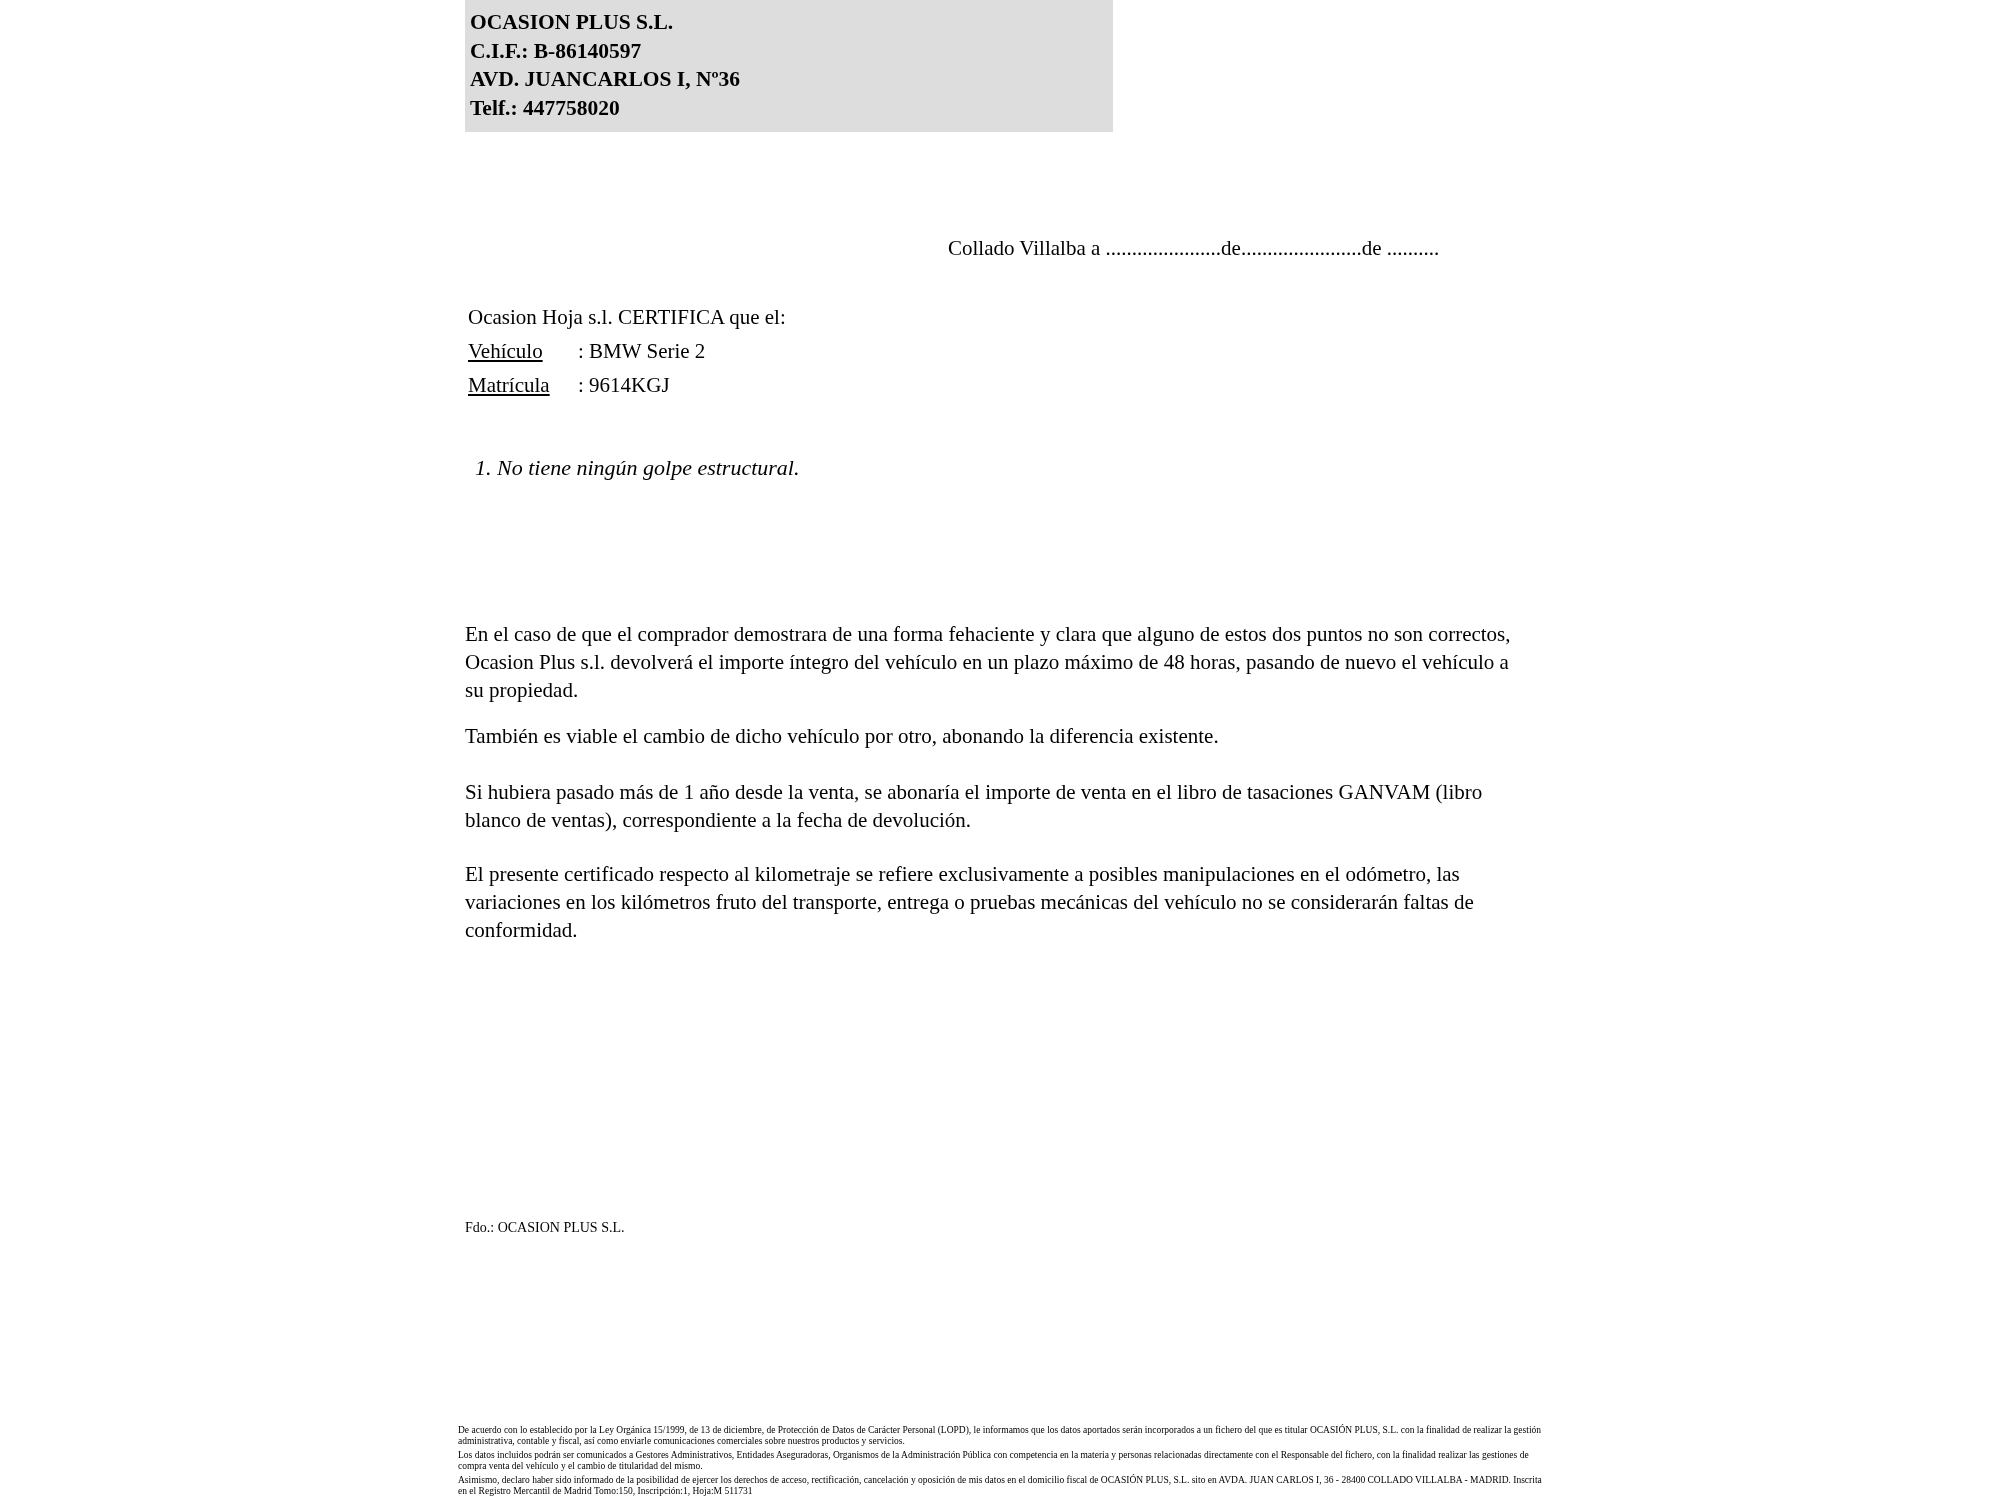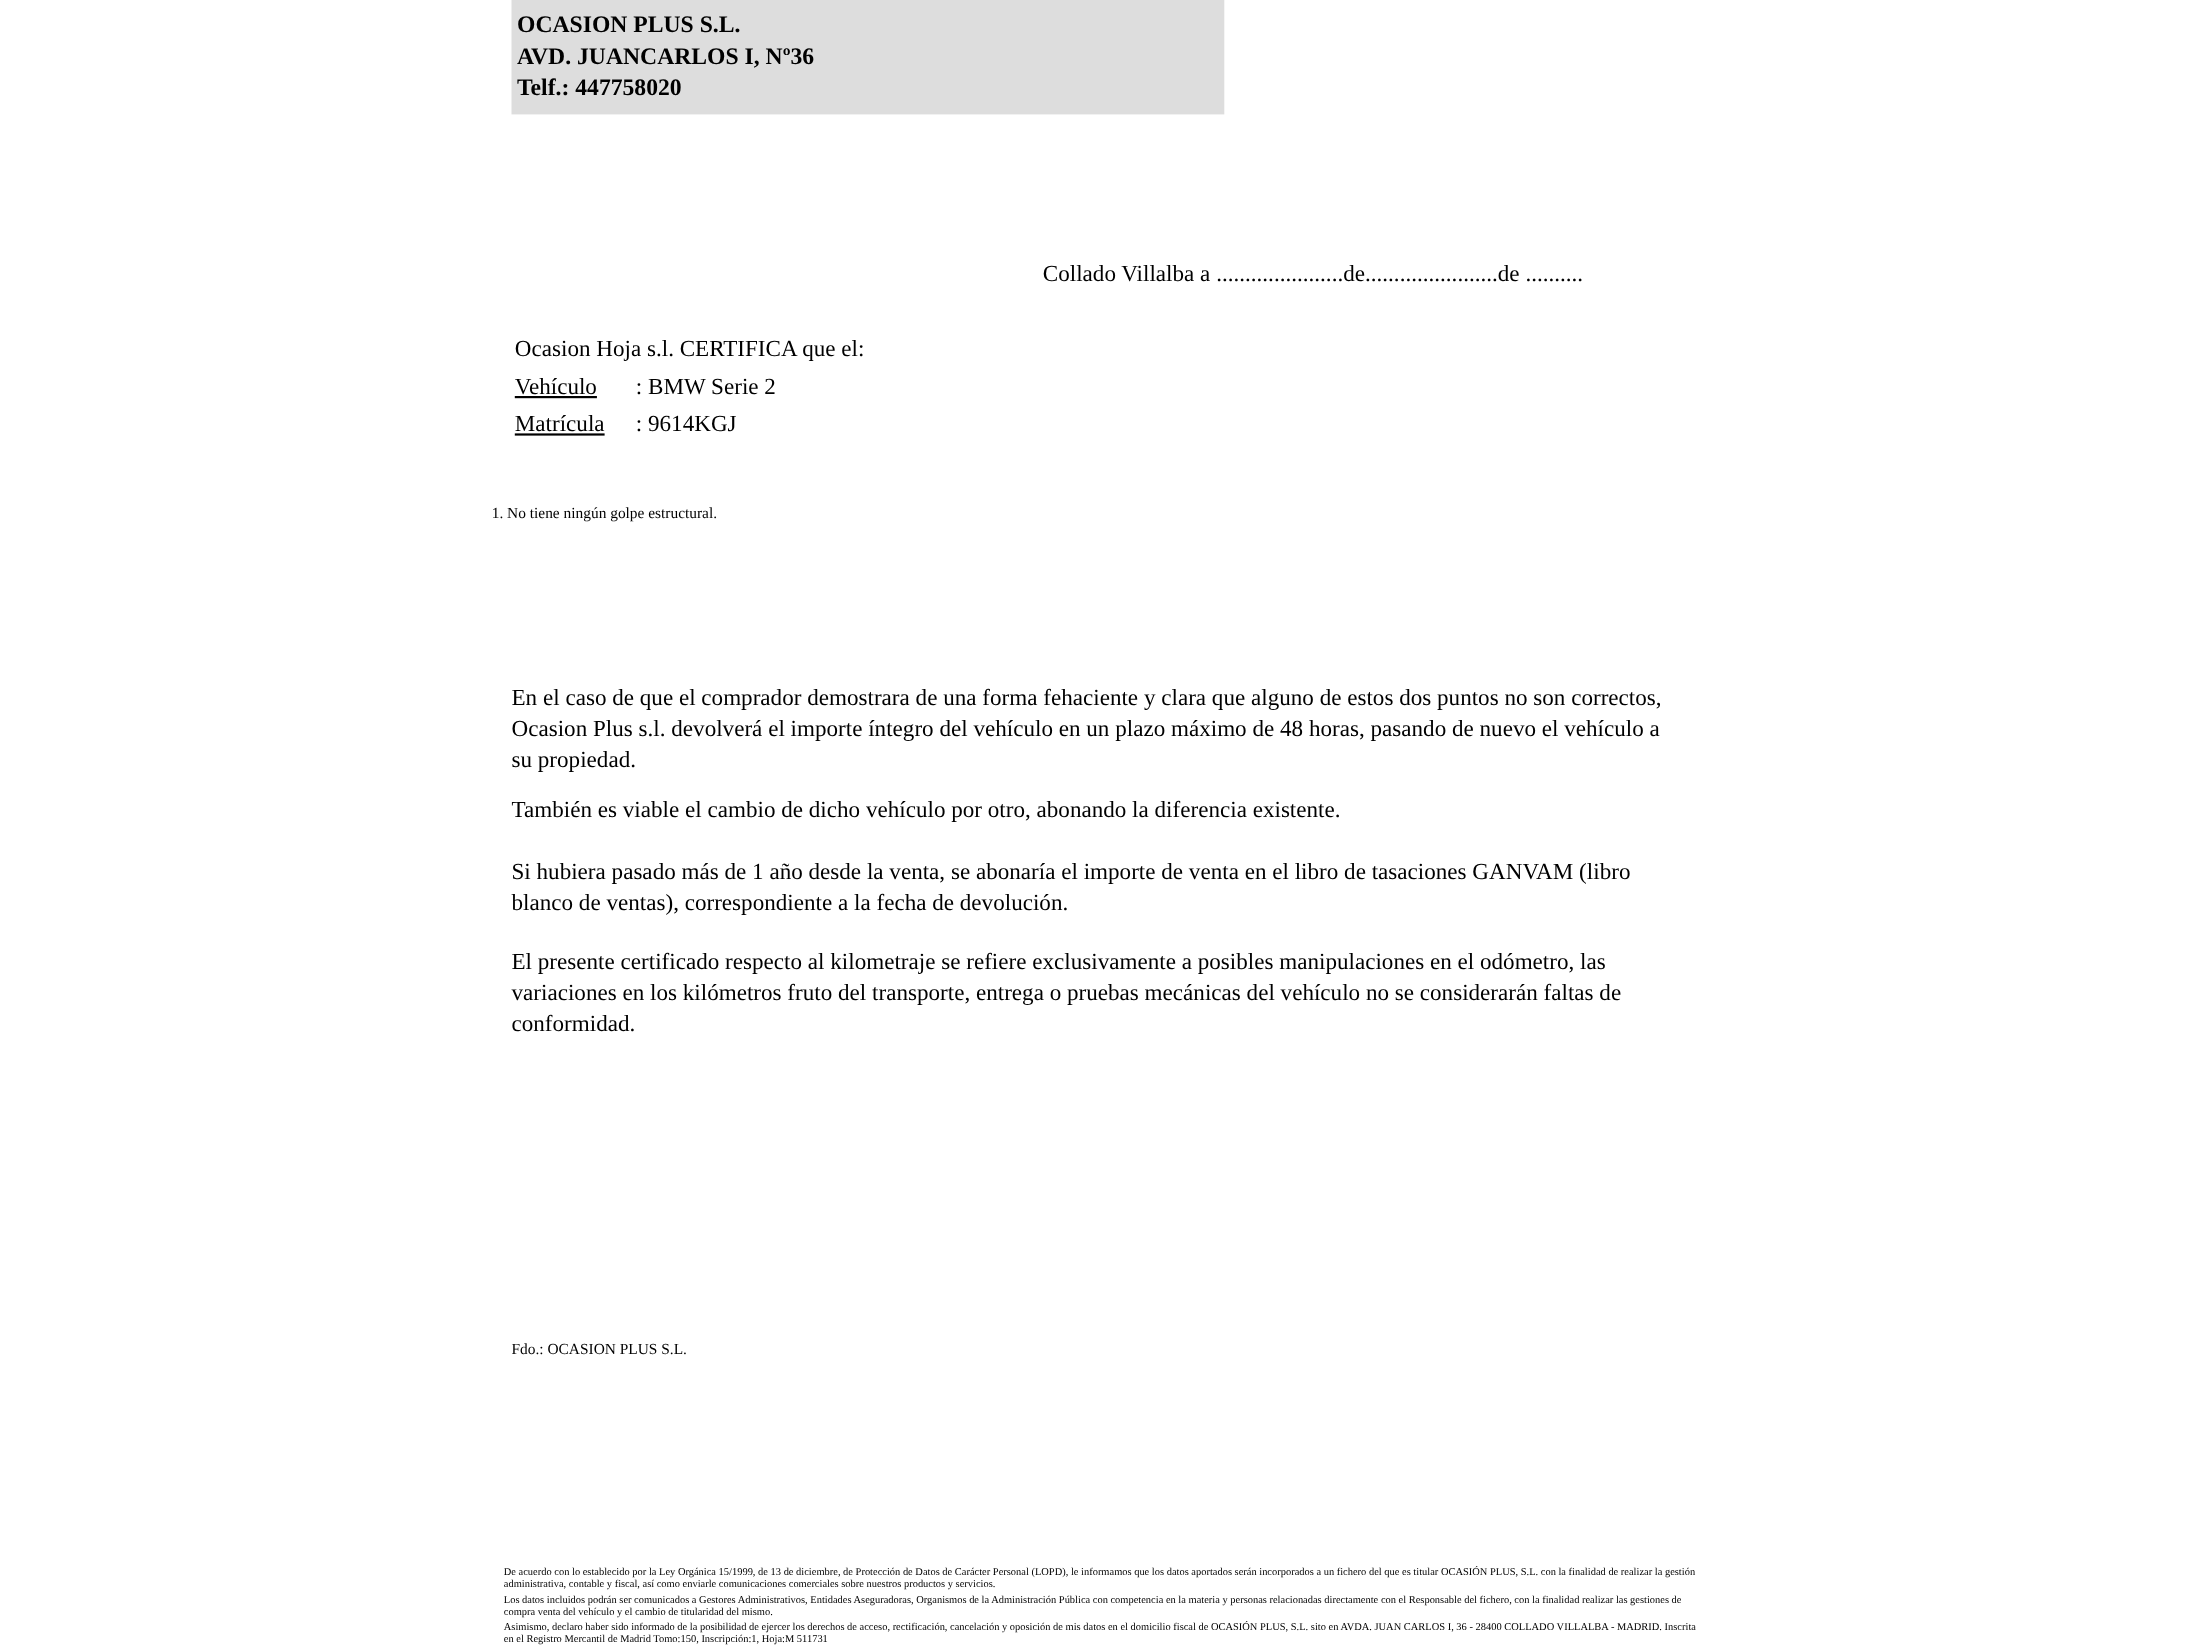--- a/index.html
+++ b/index.html
@@ -69,24 +69,25 @@
     min-width: 0;
   }
   .cert-key {
     display: inline-block;
     width: 110px;
   }
 
   
   .point {
     position: absolute;
-    left: 447px;
-    font-size: 14px;
+    left: 475px;
+    font-size: 22px;
     line-height: 26px;
     white-space: nowrap;
+    font-style: italic;
   }
   .point-1 { top: 455px; }
   .point-2 { top: 506px; }
 
   
   .para {
     position: absolute;
     left: 465px;
     width: 1060px;
     font-size: 21px;
@@ -124,20 +125,21 @@
     margin: 0 0 2px 0;
   }
 </style>
 </head>
 <body>
 
 <div class="page">
 
   <div class="letterhead">
     <div class="lh-line">OCASION PLUS S.L.</div>
+    <div class="lh-line">C.I.F.: B-86140597</div>
     <div class="lh-line">AVD. JUANCARLOS I, Nº36</div>
     <div class="lh-line">Telf.: 447758020</div>
   </div>
 
   <div class="date-line">Collado Villalba a ......................de.......................de ..........</div>
 
   <div class="certifica">
     <span class="row">Ocasion Hoja s.l. CERTIFICA que el:</span>
     <span class="row">
       <span class="lbl-u cert-key">Vehículo</span><span>: BMW Serie 2</span>

